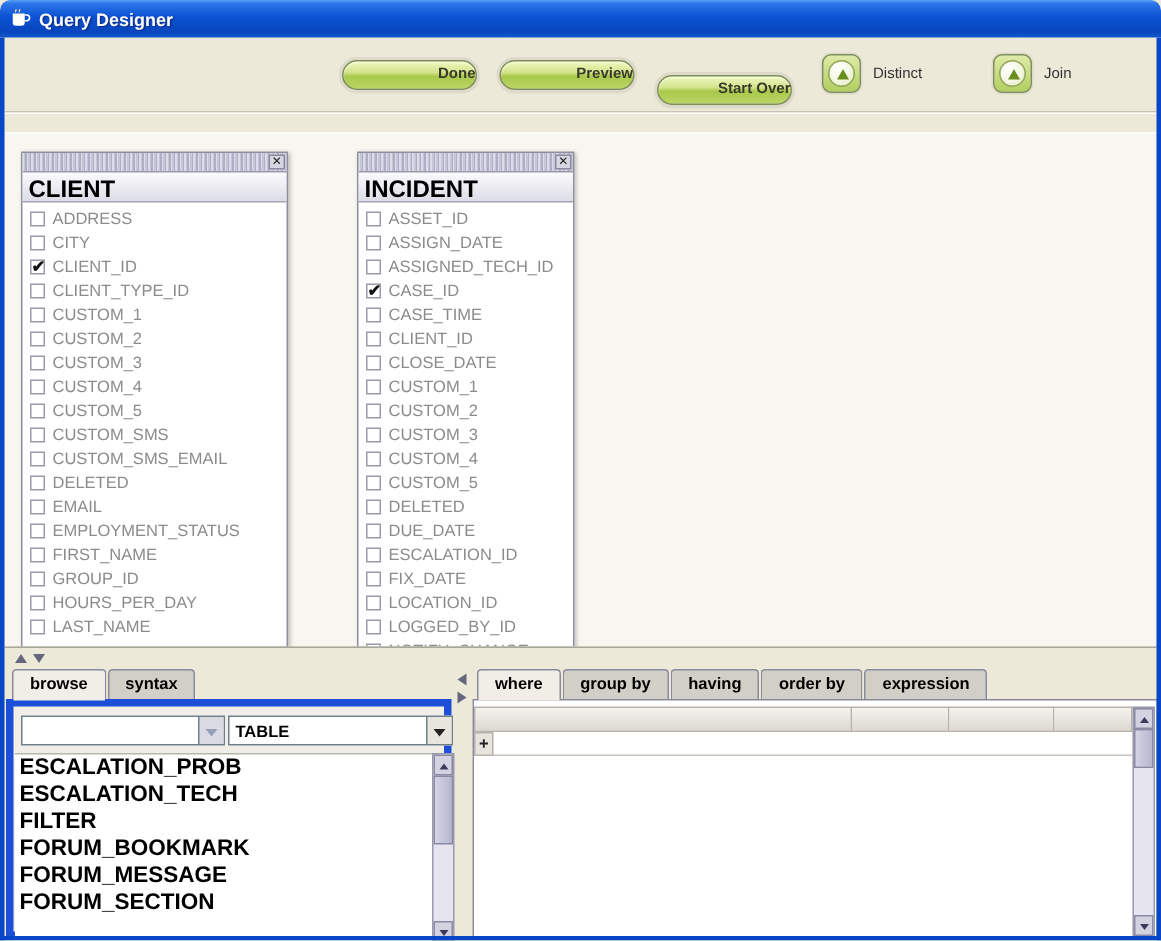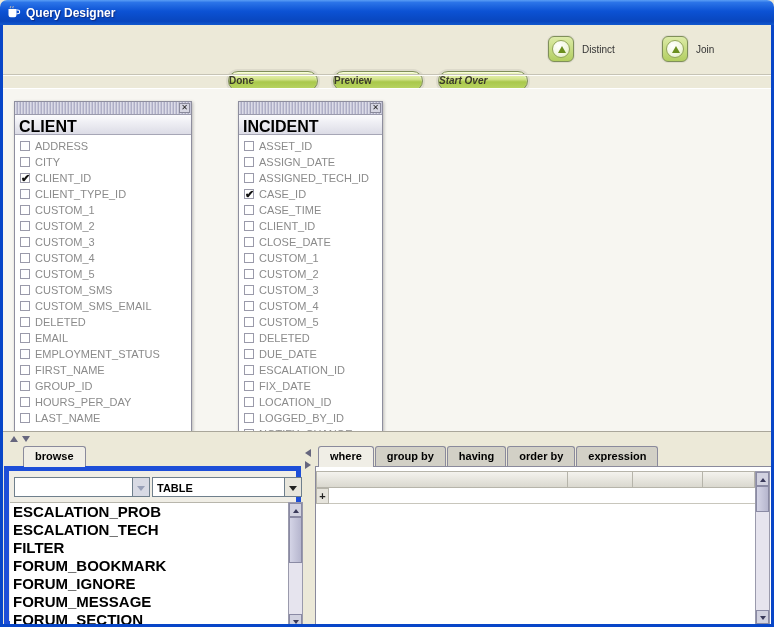--- a/index.html
+++ b/index.html
@@ -24,27 +24,26 @@
   }
   
   .toolbar{ position:absolute; left:3px; top:25px; width:768px; height:63px; background:#ECE9D8; }
   .toolbar::after{ content:""; position:absolute; left:0; right:0; top:49px;
     border-top:1px solid #C6C3B5; border-bottom:1px solid #FDFDF8; }
   .pill-button{
     position:absolute; height:20px; width:90px; border-radius:10px;
     background:linear-gradient(to bottom,#EFF8C0 0%,#D3E48C 40%,#A9C84B 55%,#BBD666 100%);
     border:1px solid #7F8F5A;
     box-shadow:0 0 0 2px #DDDACB, 0 1px 2px rgba(90,100,60,.45), inset 0 1px 1px #F8FCE0;
-    color:#3A3A2A; font-size:10px; font-weight:bold; text-align:left; line-height:18px;
+    color:#3A3A2A; font-size:10px; font-weight:bold; text-align:right; line-height:18px;
     cursor:default;
-    margin-top:31px;
   }
   #btn-done{ left:225px; top:15px; }
   #btn-preview{ left:330px; top:15px; }
-  #btn-start-over{ left:435px; top:15px;font-style:italic; }
+  #btn-start-over{ left:435px; top:25px; }
   .round-button{
     position:absolute; width:26px; height:26px; border-radius:6px;
     background:linear-gradient(to bottom,#DDEBA8,#B2CE60);
     border:1px solid #7F8F5A; box-shadow:0 0 0 1px #DDDACB;
   }
   .round-button .circle{
     position:absolute; left:3px; top:3px; width:18px; height:18px; border-radius:50%;
     background:radial-gradient(circle at 35% 30%, #FFFFFF 0%, #F2F7E0 55%, #DCE9B4 100%);
     border:1px solid #93A65C;
   }
@@ -84,21 +83,21 @@
     background:#ECE9D8; border-top:1px solid #A9A69A; }
   .ht-up{ position:absolute; left:7px; top:4px; width:0; height:0;
     border-left:4px solid transparent; border-right:4px solid transparent;
     border-bottom:6px solid #66667E; }
   .ht-down{ position:absolute; left:19px; top:4px; width:0; height:0;
     border-left:4px solid transparent; border-right:4px solid transparent;
     border-top:6px solid #66667E; }
   
   .bottom{ position:absolute; left:3px; top:445px; width:768px; height:182px; background:#ECE9D8; }
   .tabs{ position:absolute; top:1px; height:20px; display:flex; }
-  #tabs-left{ left:20px;flex-direction:column; }
+  #tabs-left{ left:5px; }
   #tabs-right{ left:315px; }
   .tab{ height:20px; padding:0 11px; font-size:11px; font-weight:bold; color:#000;
     background:#D2D0C6; border:1px solid #8A8A9C; border-bottom:none;
     border-radius:3px 3px 0 0; line-height:19px; margin-right:1px; position:relative; cursor:default; }
   .tab.sel{ background:#F0EEE6; z-index:5; }
   .tab.sel::after{ content:""; position:absolute; left:0; right:0; bottom:-1px; height:1px; background:#F0EEE6; }
   .panel-left{ position:absolute; left:1px; top:21px; width:297px; height:160px;
     border:5px solid #1d4ed8; background:#F0EEE6; z-index:1; }
   .panel-right{ position:absolute; left:312px; top:21px; width:457px; height:160px;
     border:1px solid #8A8A9C; background:#FFFFFF; z-index:1; }
@@ -372,21 +371,20 @@
     </div>
     <div class="combo" id="combo-type">
       <span class="combo-value">TABLE</span>
       <span class="combo-arrow"></span>
     </div>
     <div class="table-list">
         <div class="tbl-item">ESCALATION_PROB</div>
         <div class="tbl-item">ESCALATION_TECH</div>
         <div class="tbl-item">FILTER</div>
         <div class="tbl-item">FORUM_BOOKMARK</div>
-        <div class="tbl-item">FORUM_IGNORE</div>
         <div class="tbl-item">FORUM_MESSAGE</div>
         <div class="tbl-item">FORUM_SECTION</div>
       </div>
     <div class="vsb" id="sb-left">
       <span class="sb-btn up">
           <span class="t-up"></span>
         </span>
       <span class="sb-thumb"></span>
       <span class="sb-btn down">
           <span class="t-down"></span>

